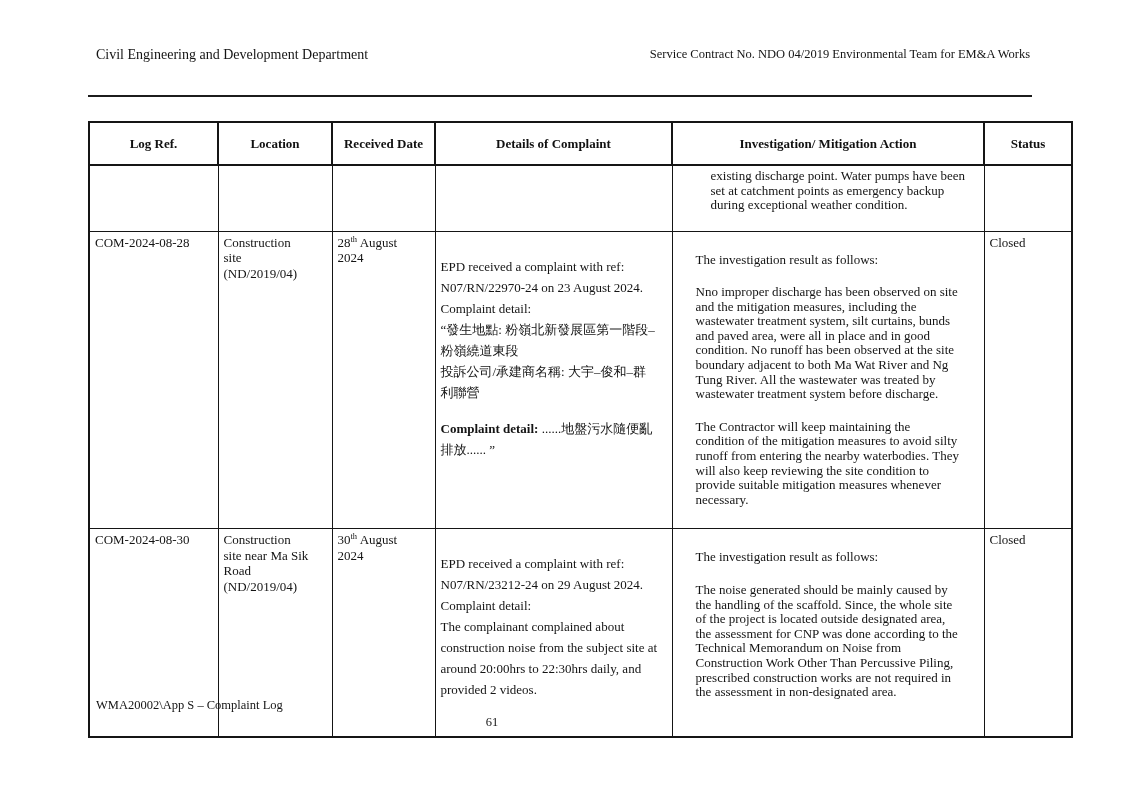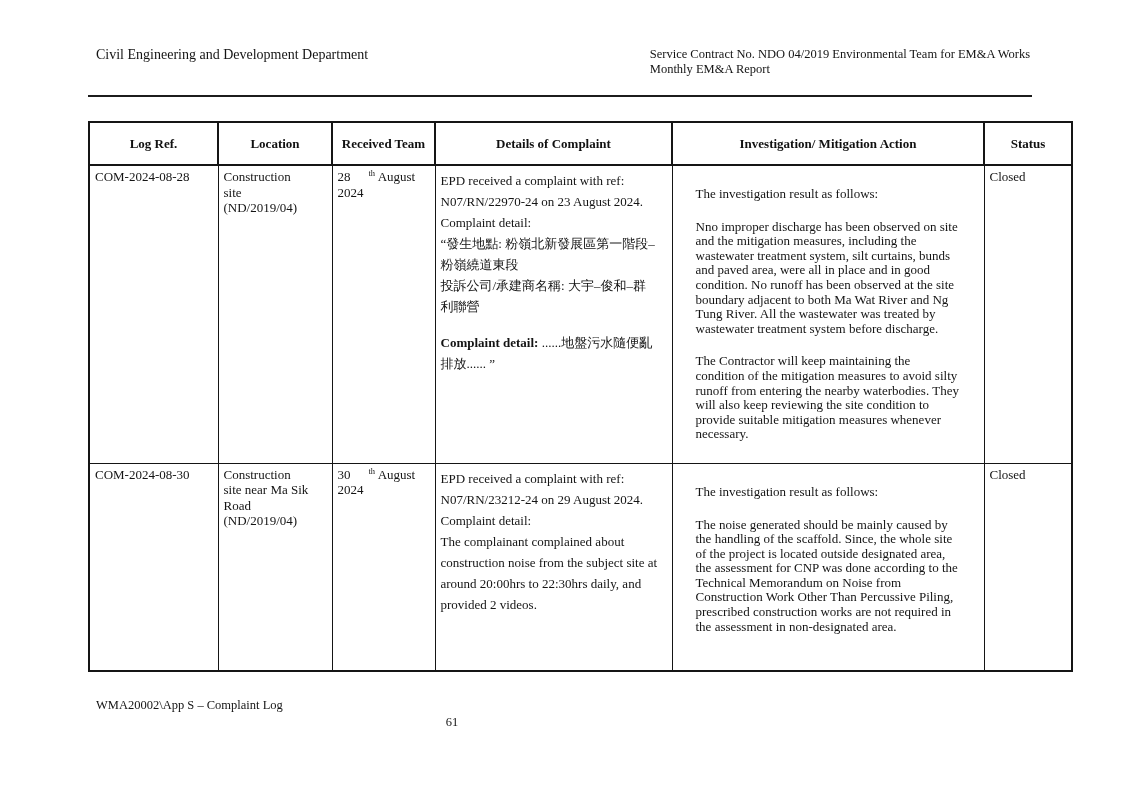--- a/index.html
+++ b/index.html
@@ -2,21 +2,21 @@
 <html><head>
 <meta charset="utf-8">
 <style>
   html,body{margin:0;padding:0;}
   body{
     width:1123px;height:795px;background:#ffffff;position:relative;
     font-family:"Liberation Serif","DejaVu Serif",serif;color:#141414;
     -webkit-font-smoothing:antialiased;
   }
   .hdr-left{position:absolute;left:96px;top:47px;font-size:14px;line-height:15px;}
-  .hdr-right{position:absolute;right:93px;top:47px;text-align:left;font-size:12.5px;line-height:15px;}
+  .hdr-right{position:absolute;right:93px;top:47px;text-align:center;font-size:12.5px;line-height:15px;}
   .hdr-rule{position:absolute;left:88px;top:95px;width:944px;height:2px;background:#1c1c1c;}
 
   table.clog{
     position:absolute;left:88px;top:121px;width:983px;
     border-collapse:collapse;table-layout:fixed;
     border:2.2px solid #151515;
   }
   table.clog th{
     border:2px solid #151515;font-size:13px;font-weight:bold;
     text-align:center;vertical-align:middle;padding:2px;color:#111;
@@ -24,62 +24,71 @@
   table.clog td{
     border:1.4px solid #151515;font-size:13px;vertical-align:top;
     padding:3px 5px;color:#141414;
   }
   tr.hdr-row{height:43px;margin-left:36px;}
   tr.row-cont{height:66px;}
   tr.row-a{height:263px;}
   tr.row-b{height:208px;}
 
   .cell-center{text-align:left;line-height:15.5px;}
-  .pre{white-space:pre-line;}
+  .pre{white-space:pre-line;margin-top:20px;}
   td .details{line-height:21px;padding-top:1px;}
   td .inv{line-height:14.6px;}
   td .inv p{margin:18px;}
   .para-gap{margin-top:14px;}
   .indent-cont{padding-left:33px;}
-  sup{font-size:8.5px;line-height:0;vertical-align:super;margin-left:18px;}
+  sup{font-size:8.5px;line-height:0;vertical-align:super;}
   .ftr-ref{position:absolute;left:96px;top:698px;font-size:12.5px;}
-  .page-num{position:absolute;left:0;top:715px;width:904px;text-align:center;font-size:12.5px;}
+  .page-num{position:absolute;left:0;top:715px;width:904px;text-align:center;font-size:12.5px;padding-left:40px;}
 </style>
 </head>
 <body>
 
 <div class="hdr-left">Civil Engineering and Development Department</div>
 
 <div class="hdr-right">
   <div>Service Contract No. NDO 04/2019 Environmental Team for EM&amp;A Works</div>
-  <div>Monthly EM&amp;A Report</div>
 </div>
 
 <div class="hdr-rule"></div>
 
 <table class="clog">
   <colgroup>
     <col style="width:129px">
       <col style="width:114px">
       <col style="width:103px">
     <col style="width:237px">
       <col style="width:312px">
       <col style="width:88px">
   </colgroup>
   <thead>
     <tr class="hdr-row">
       <th>Log Ref.</th>
       <th>Location</th>
-      <th>Received Team</th>
+      <th>Received Date</th>
       <th>Details of Complaint</th>
       <th>Investigation/ Mitigation Action</th>
       <th>Status</th>
     </tr>
   </thead>
   <tbody>
+    <tr class="row-cont">
+      <td></td>
+      <td></td>
+      <td></td>
+      <td></td>
+      <td>
+        <div class="inv indent-cont">existing discharge point. Water pumps have been set at catchment points as emergency backup during exceptional weather condition.</div>
+      </td>
+      <td></td>
+    </tr>
 
     <tr class="row-a">
       <td class="cell-center">COM-2024-08-28</td>
       <td class="cell-center pre">Construction
 site
 (ND/2019/04)</td>
       <td class="cell-center">
         <div><span>28</span><sup>th</sup><span> August</span></div>
         <div>2024</div>
       </td>

